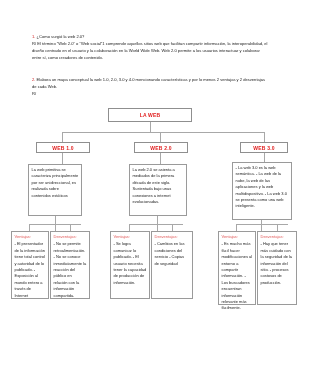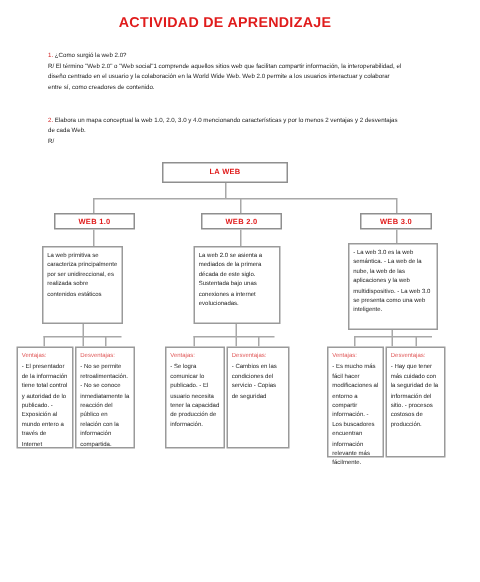--- a/index.html
+++ b/index.html
@@ -77,21 +77,20 @@
   #p2{left:110px;top:131px;width:40px;height:68px;}
   #c2{left:151px;top:131px;width:42px;height:68px;}
   #p3{left:218px;top:131px;width:38px;height:74px;}
   #c3{left:257px;top:131px;width:40px;height:74px;}
 </style>
 </head>
 <body>
 
 <div class="page">
 
-  <div class="doc-title">ACTIVIDAD DE APRENDIZAJE</div>
 
   <div class="qblock" id="q1">
     <p><span class="q">1.</span> <span>¿Como surgió la web 2.0?</span></p>
     <p>R/ El término "Web 2.0" o "Web social"1 comprende aquellos sitios web que facilitan compartir información, la interoperabilidad, el diseño centrado en el usuario y la colaboración en la World Wide Web. Web 2.0 permite a los usuarios interactuar y colaborar entre sí, como creadores de contenido.</p>
   </div>
 
   <div class="qblock" id="q2">
     <p><span class="q">2.</span> <span>Elabora un mapa conceptual la web 1.0, 2.0, 3.0 y 4.0 mencionando características y por lo menos 2 ventajas y 2 desventajas de cada Web.</span></p>
     <p>R/</p>
   </div>

